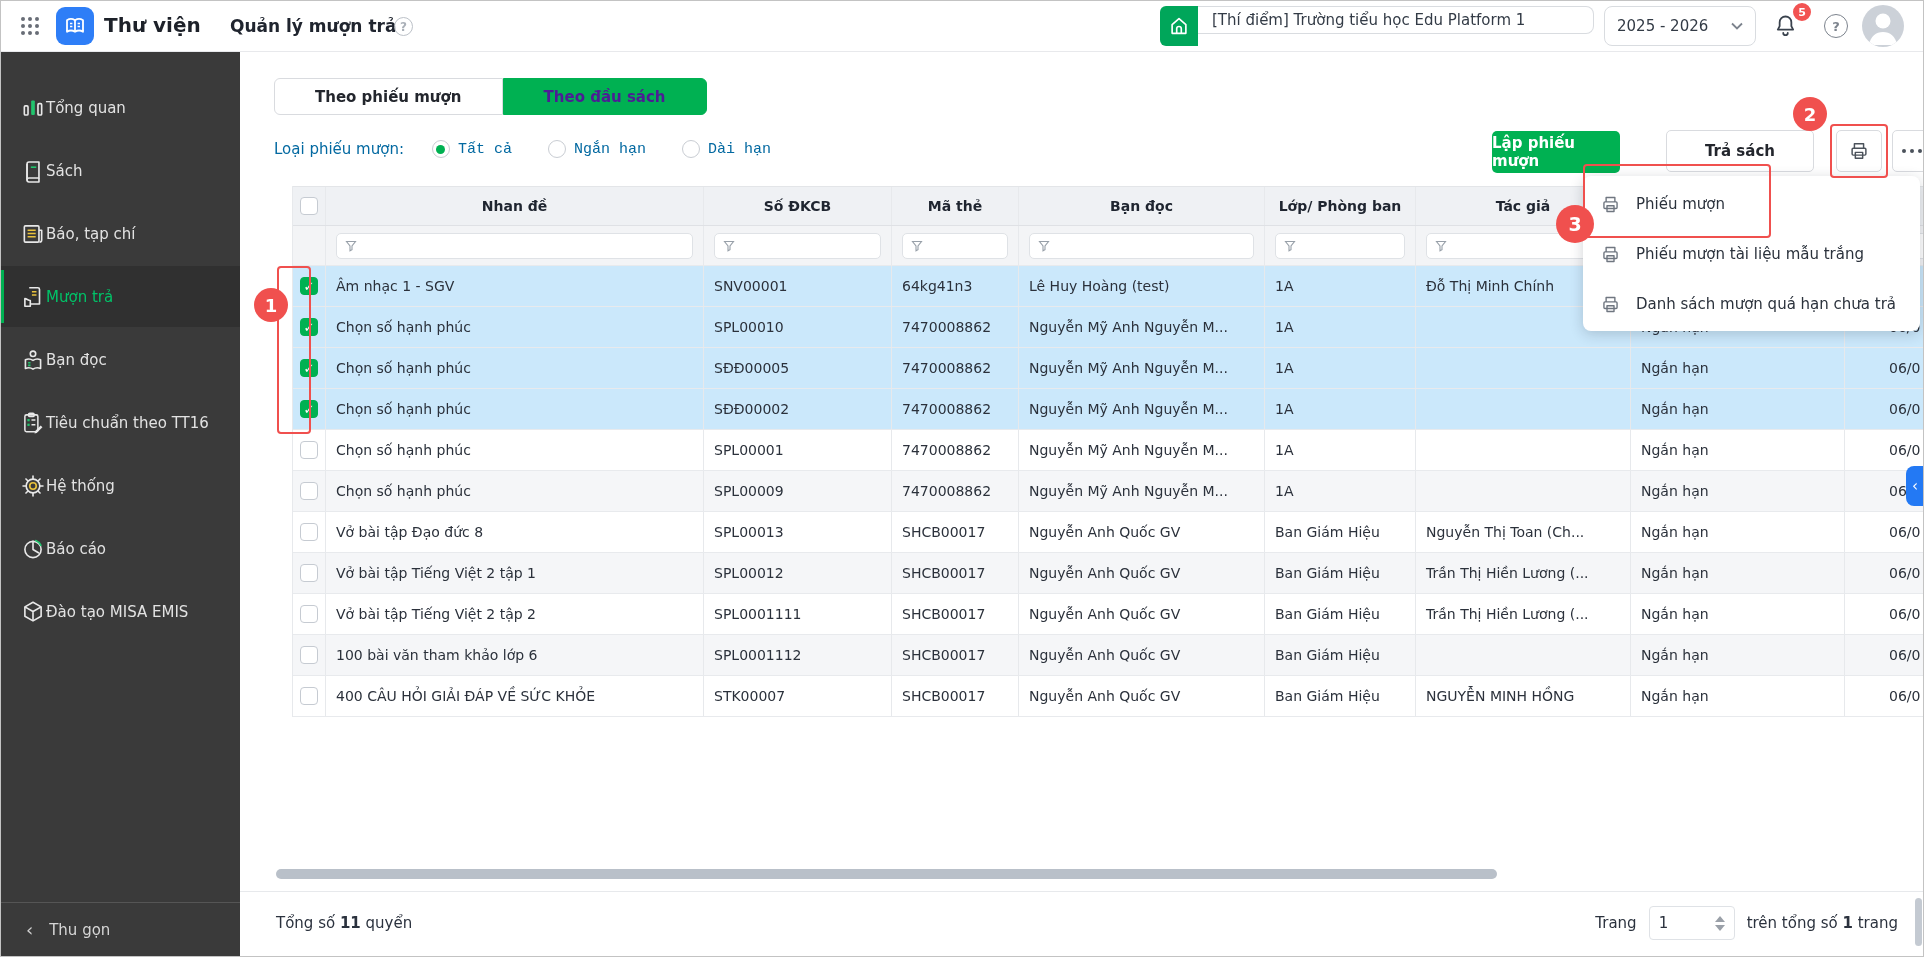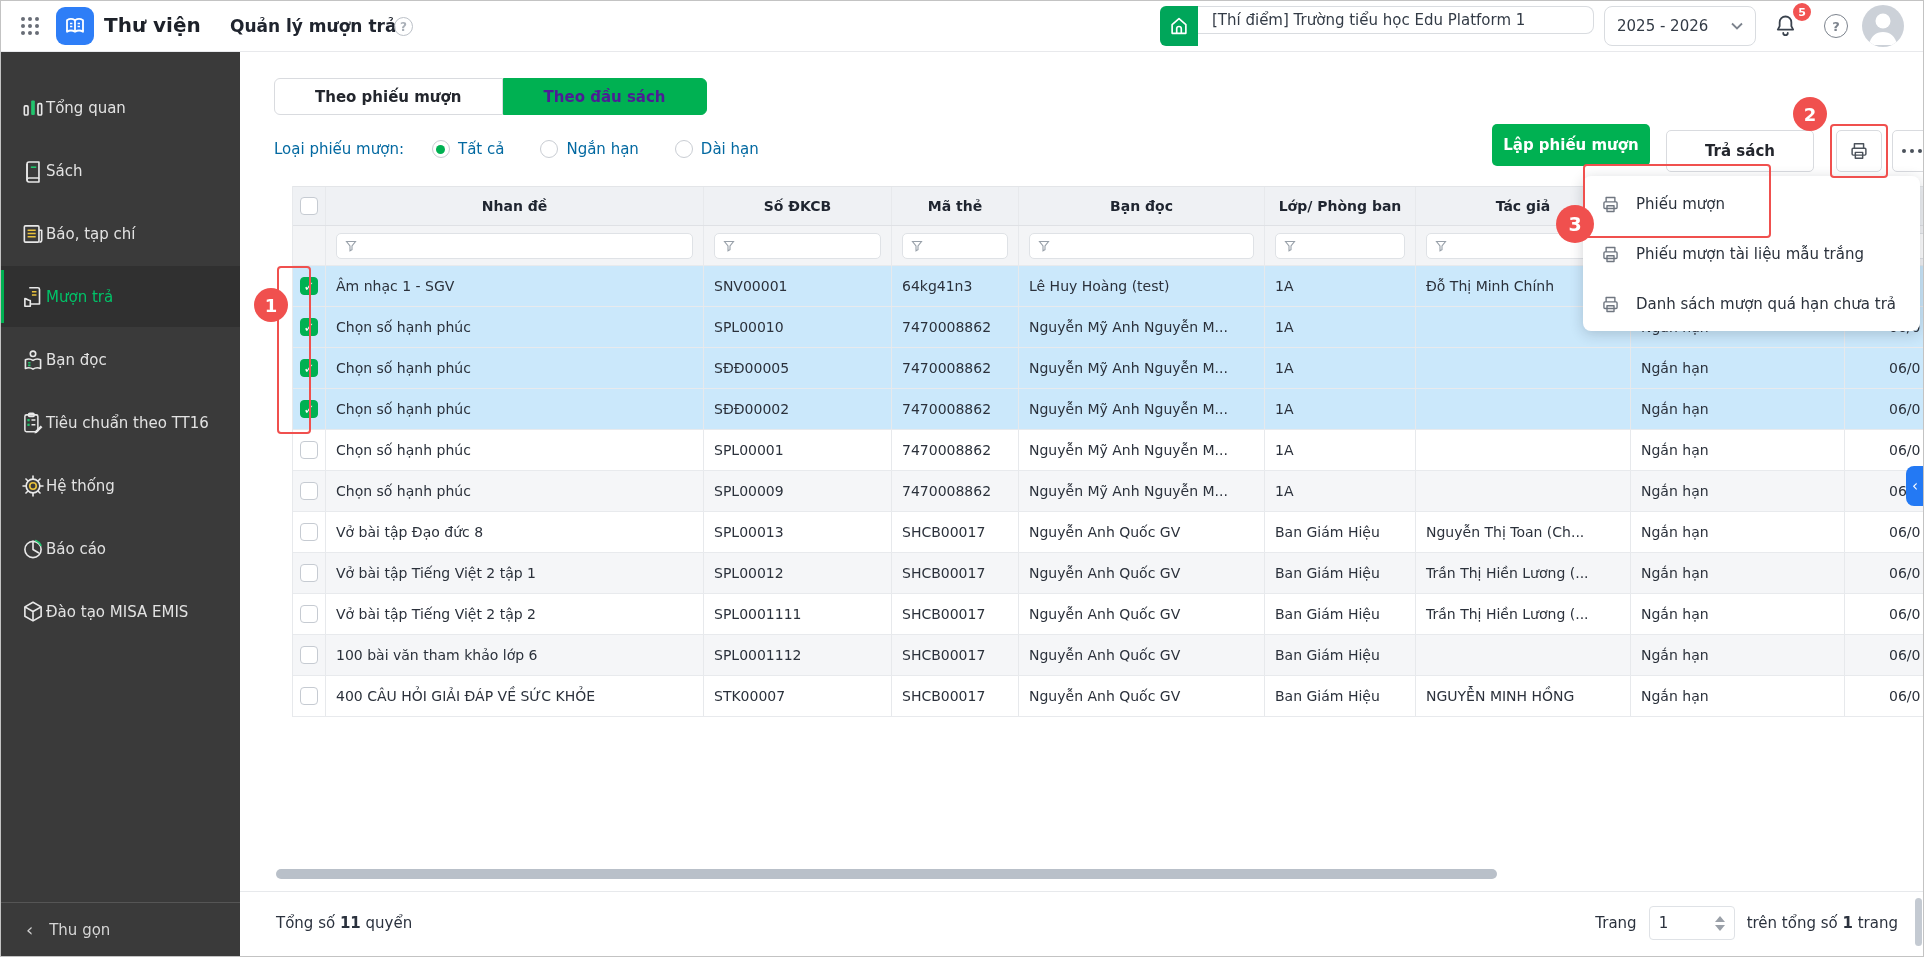--- a/index.html
+++ b/index.html
@@ -52,29 +52,29 @@
   .main { position:absolute; left:240px; top:52px; right:0; bottom:0; background:#fff; overflow:hidden; }
 
   .tabs { position:absolute; left:34px; top:26px; display:flex; z-index:5; }
   .tab { height:37px; padding:0 40px; display:flex; align-items:center; font-size:15px; font-weight:600;
          color:#23262d; background:#fff; border:1px solid #d9dbdf; cursor:pointer; }
   .tab:first-child { border-radius:6px 0 0 6px; }
   .tab.active { background:#00b152; border-color:#00b152; color:#4c1d95; border-radius:0 6px 6px 0; }
 
   .loantype { position:absolute; left:34px; top:88px; display:flex; align-items:center; font-size:15px; color:#0369a1; }
   .loantype .cap { margin-right:28px; }
-  .radio-opt { display:flex; align-items:center; margin-right:36px; cursor:pointer; }
+  .radio-opt { display:flex; align-items:center; margin-right:36px; cursor:pointer;font-family:Liberation Mono, monospace; }
   .radio { width:18px; height:18px; border:1.5px solid #c9cdd3; border-radius:50%; background:#fff;
            margin-right:8px; position:relative; }
   .radio.on::after { content:""; position:absolute; left:50%; top:50%; width:9px; height:9px; margin:-4.5px 0 0 -4.5px;
            background:#00b152; border-radius:50%; }
 
   .btn { position:absolute; height:42px; display:flex; align-items:center; justify-content:center;
          font-size:15px; font-weight:600; border-radius:5px; cursor:pointer; }
-  .btn-create { left:1252px; top:72px; width:158px; background:#00b152; color:#fff; }
+  .btn-create { left:1252px; top:79px; width:128px; background:#00b152; color:#fff; }
   .btn-return { left:1426px; top:78px; width:148px; background:#fff; border:1px solid #d9dbdf; color:#23262d; }
   .btn-print  { left:1596px; top:78px; width:46px; background:#fff; border:1px solid #d9dbdf; }
   .btn-more   { left:1652px; top:78px; width:40px; background:#fff; border:1px solid #d9dbdf; gap:4px; }
   .dot { width:4px; height:4px; border-radius:50%; background:#4b525b; }
 
   
   .tblwrap { position:absolute; left:52px; top:134px; right:0; height:590px; overflow:hidden; }
   .tin { width:1832px; border-left:1px solid #e7e9ec; }
   .trow { display:flex; height:41px; border-bottom:1px solid #e8eaed; background:#fff; }
   .trow.thead { height:40px; background:#eff1f4; border-top:1px solid #e3e5e8; border-bottom:1px solid #dfe1e5; }

